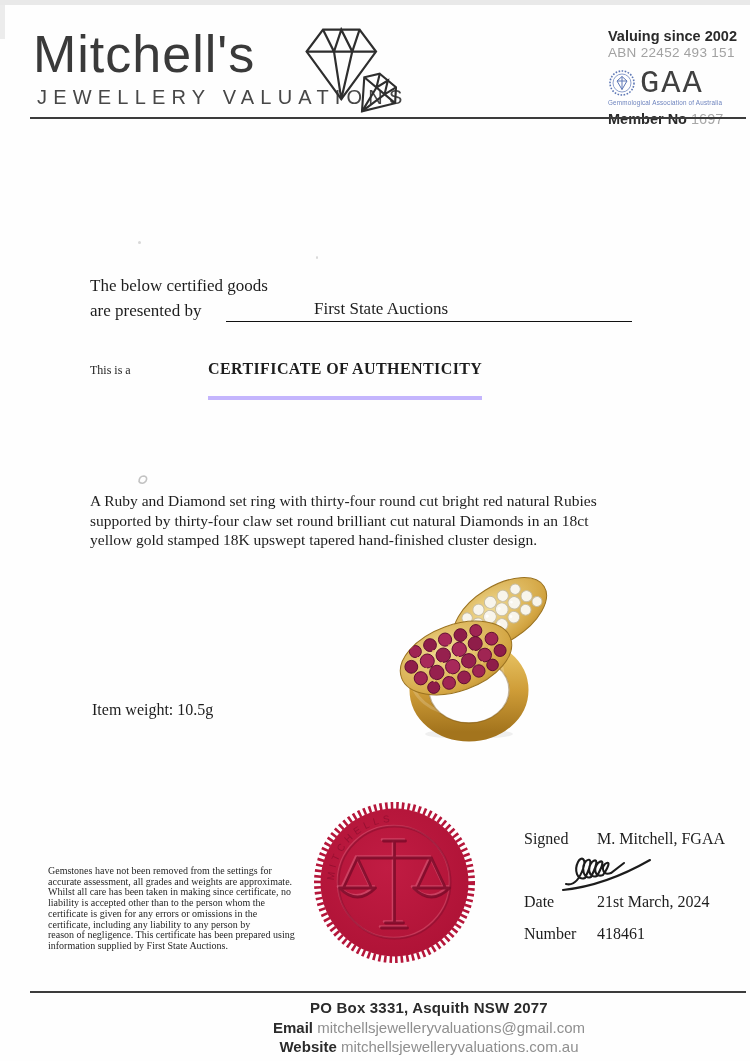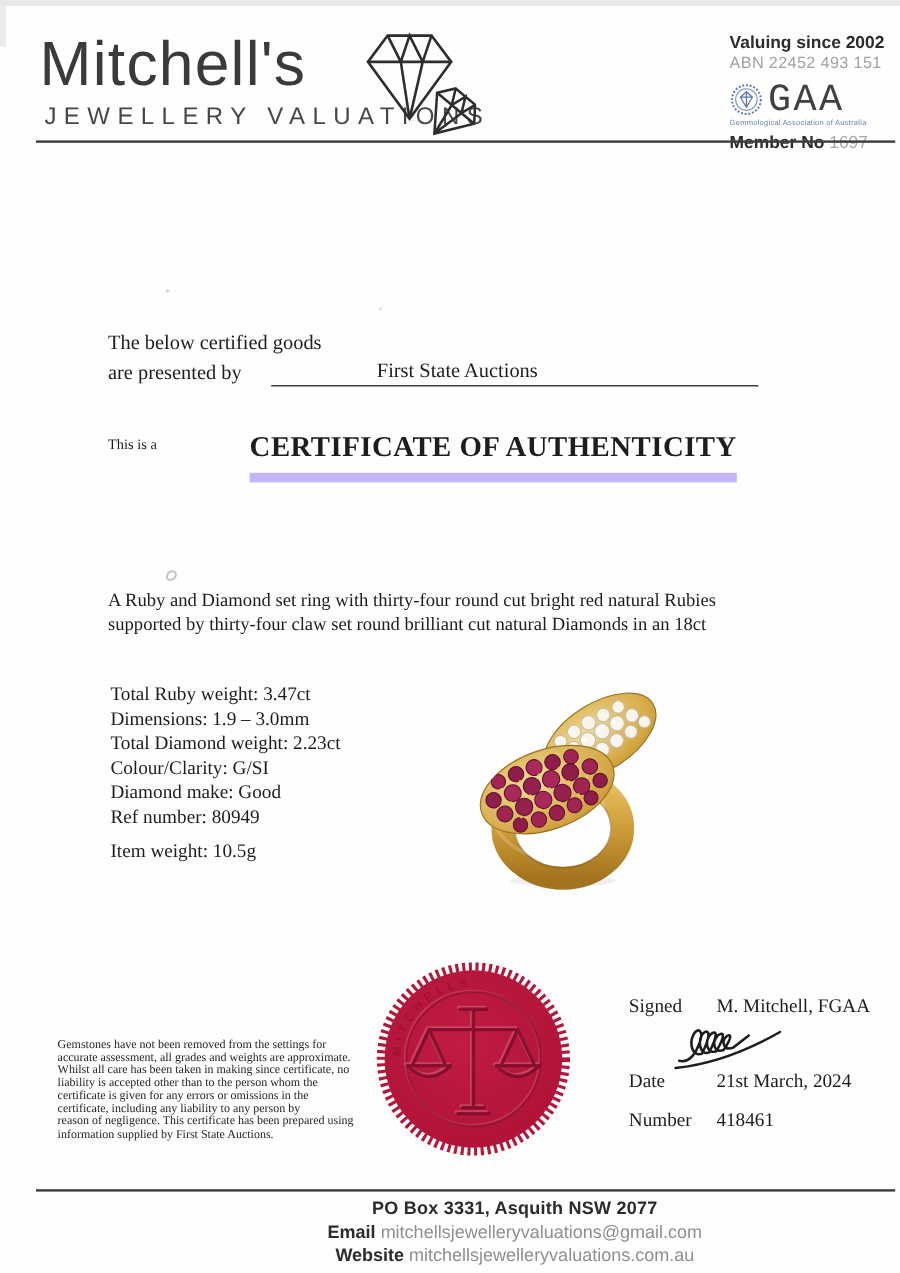--- a/index.html
+++ b/index.html
@@ -30,22 +30,22 @@
   .member span{color:#a8a8a8;text-align:right;}
 
   
   .pres-line1{left:90px;top:276px;font-size:17px;}
   .pres-line2{left:90px;top:301px;font-size:17px;}
   .pres-underline{left:226px;top:299px;width:406px;height:23px;border-bottom:1.6px solid #111;
                   font-size:17px;padding-left:88px;box-sizing:border-box;}
 
   
   .title-prefix{left:90px;top:363px;font-size:12px;}
-  .title-main{left:208px;top:360px;font-size:24px;font-weight:bold;letter-spacing:.4px;
-              border-bottom:8px solid #c4b5fd;padding-bottom:7px;}
+  .title-main{left:208px;top:360px;font-size:16px;font-weight:bold;letter-spacing:.4px;
+              border-bottom:4px solid #c4b5fd;padding-bottom:18px;}
 
   
   .desc{left:90px;top:491px;font-size:15.5px;line-height:19.5px;width:580px;}
 
   
   .details{left:92px;top:569px;font-size:16px;line-height:20.5px;}
   .item-weight{left:92px;top:701px;font-size:16px;}
 
   
   .sig-label{font-size:16px;}
@@ -120,30 +120,23 @@
   <div class="abs pres-underline">
     <span>First State Auctions</span>
   </div>
 
   <div class="abs title-prefix">This is a</div>
   <div class="abs title-main">CERTIFICATE OF AUTHENTICITY</div>
 
   <div class="abs desc">
     <div>A Ruby and Diamond set ring with thirty-four round cut bright red natural Rubies</div>
     <div>supported by thirty-four claw set round brilliant cut natural Diamonds in an 18ct</div>
-  </div>
-
-  <div class="abs details">
-    <div>Total Ruby weight: 3.47ct</div>
-    <div>Dimensions: 1.9 – 3.0mm</div>
-    <div>Total Diamond weight: 2.23ct</div>
-    <div>Colour/Clarity: G/SI</div>
-    <div>Diamond make: Good</div>
-    <div>Ref number: 80949</div>
-  </div>
+    <div>yellow gold stamped 18K upswept tapered hand-finished cluster design.</div>
+  </div>
+
   <div class="abs item-weight">Item weight: 10.5g</div>
 
   <svg class="abs" style="left:372px;top:556px;" width="196" height="188" viewBox="0 0 196 188">
     <defs>
       <linearGradient id="goldBand" x1="0" y1="0" x2="0" y2="1">
         <stop offset="0" stop-color="#e9c565"></stop>
         <stop offset="0.5" stop-color="#cf9d38"></stop>
         <stop offset="1" stop-color="#a3741d"></stop>
       </linearGradient>
       <radialGradient id="domeGold" cx="0.42" cy="0.35" r="0.85">

